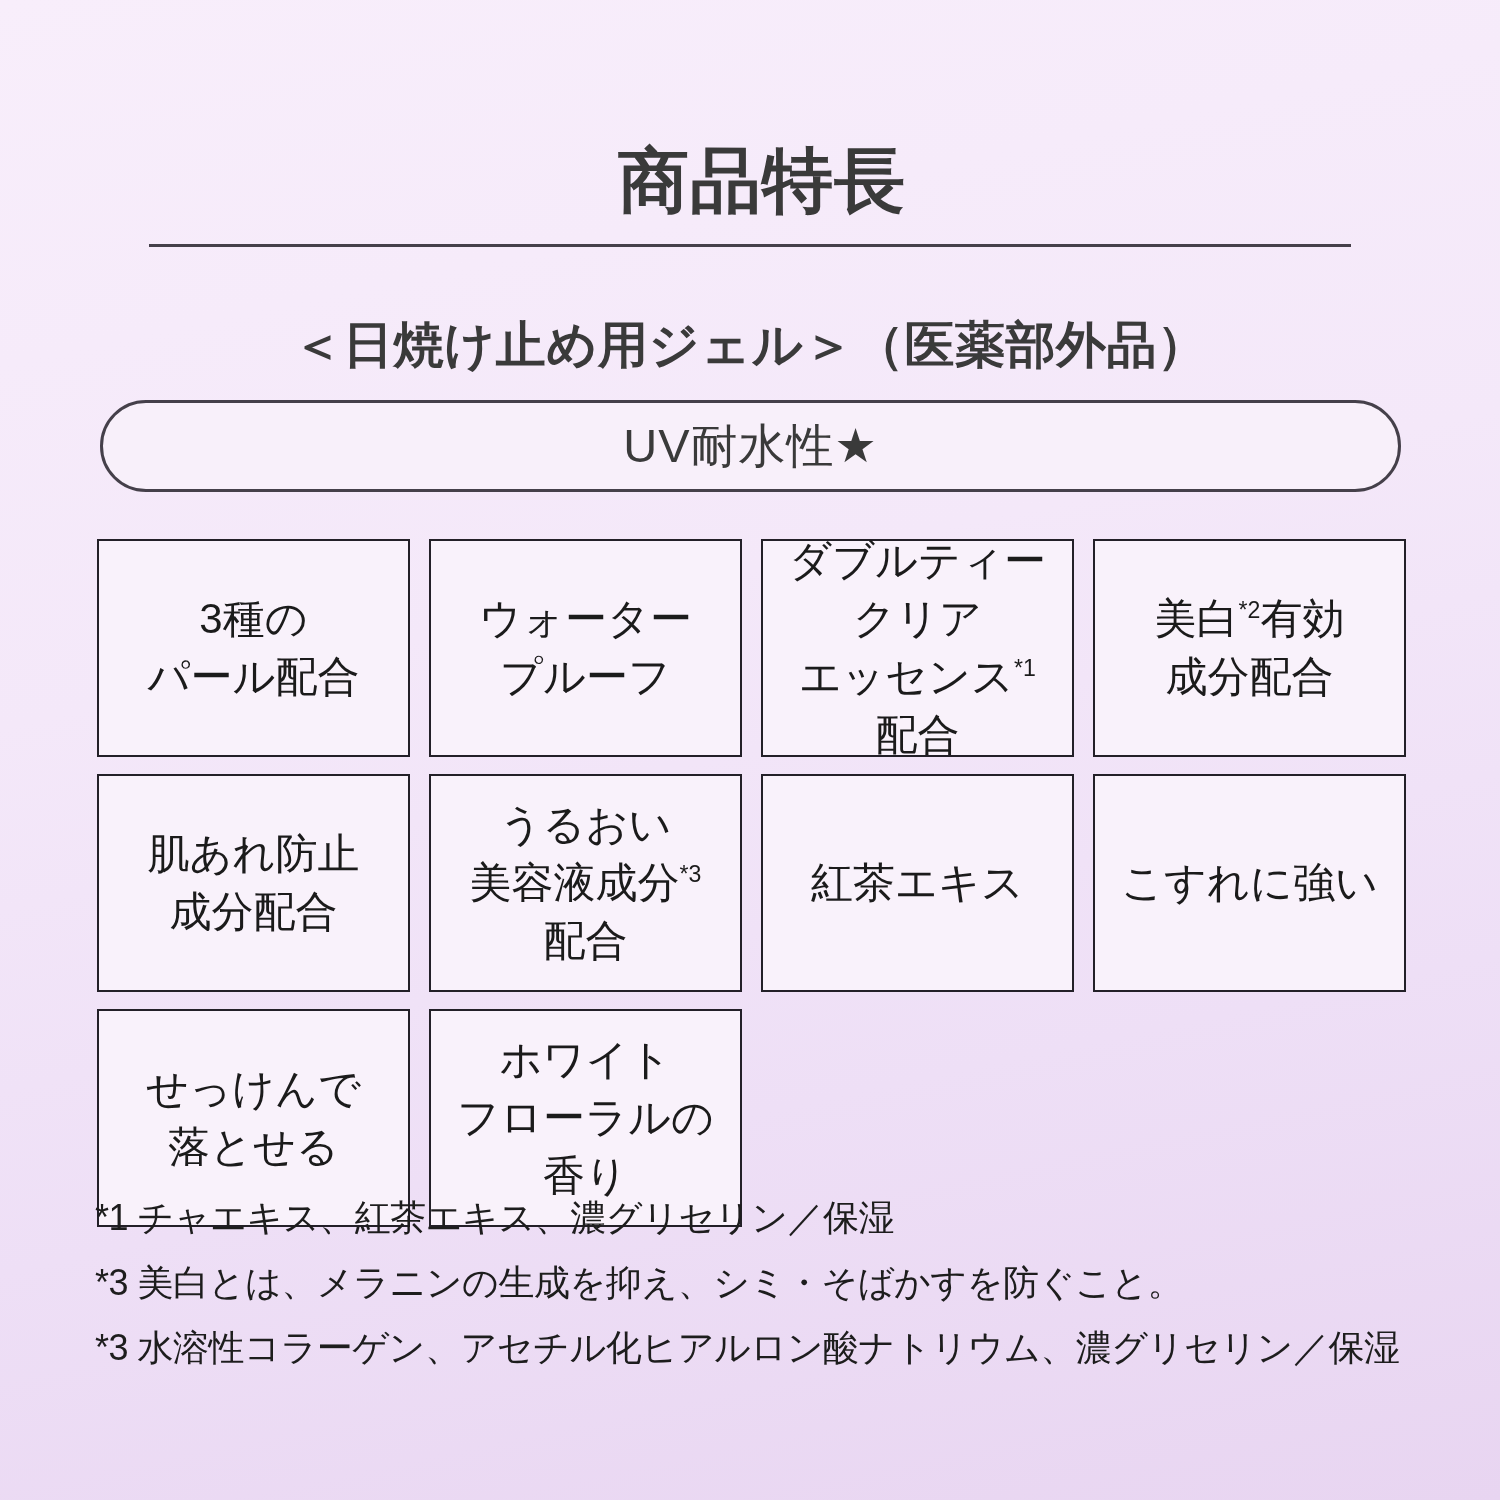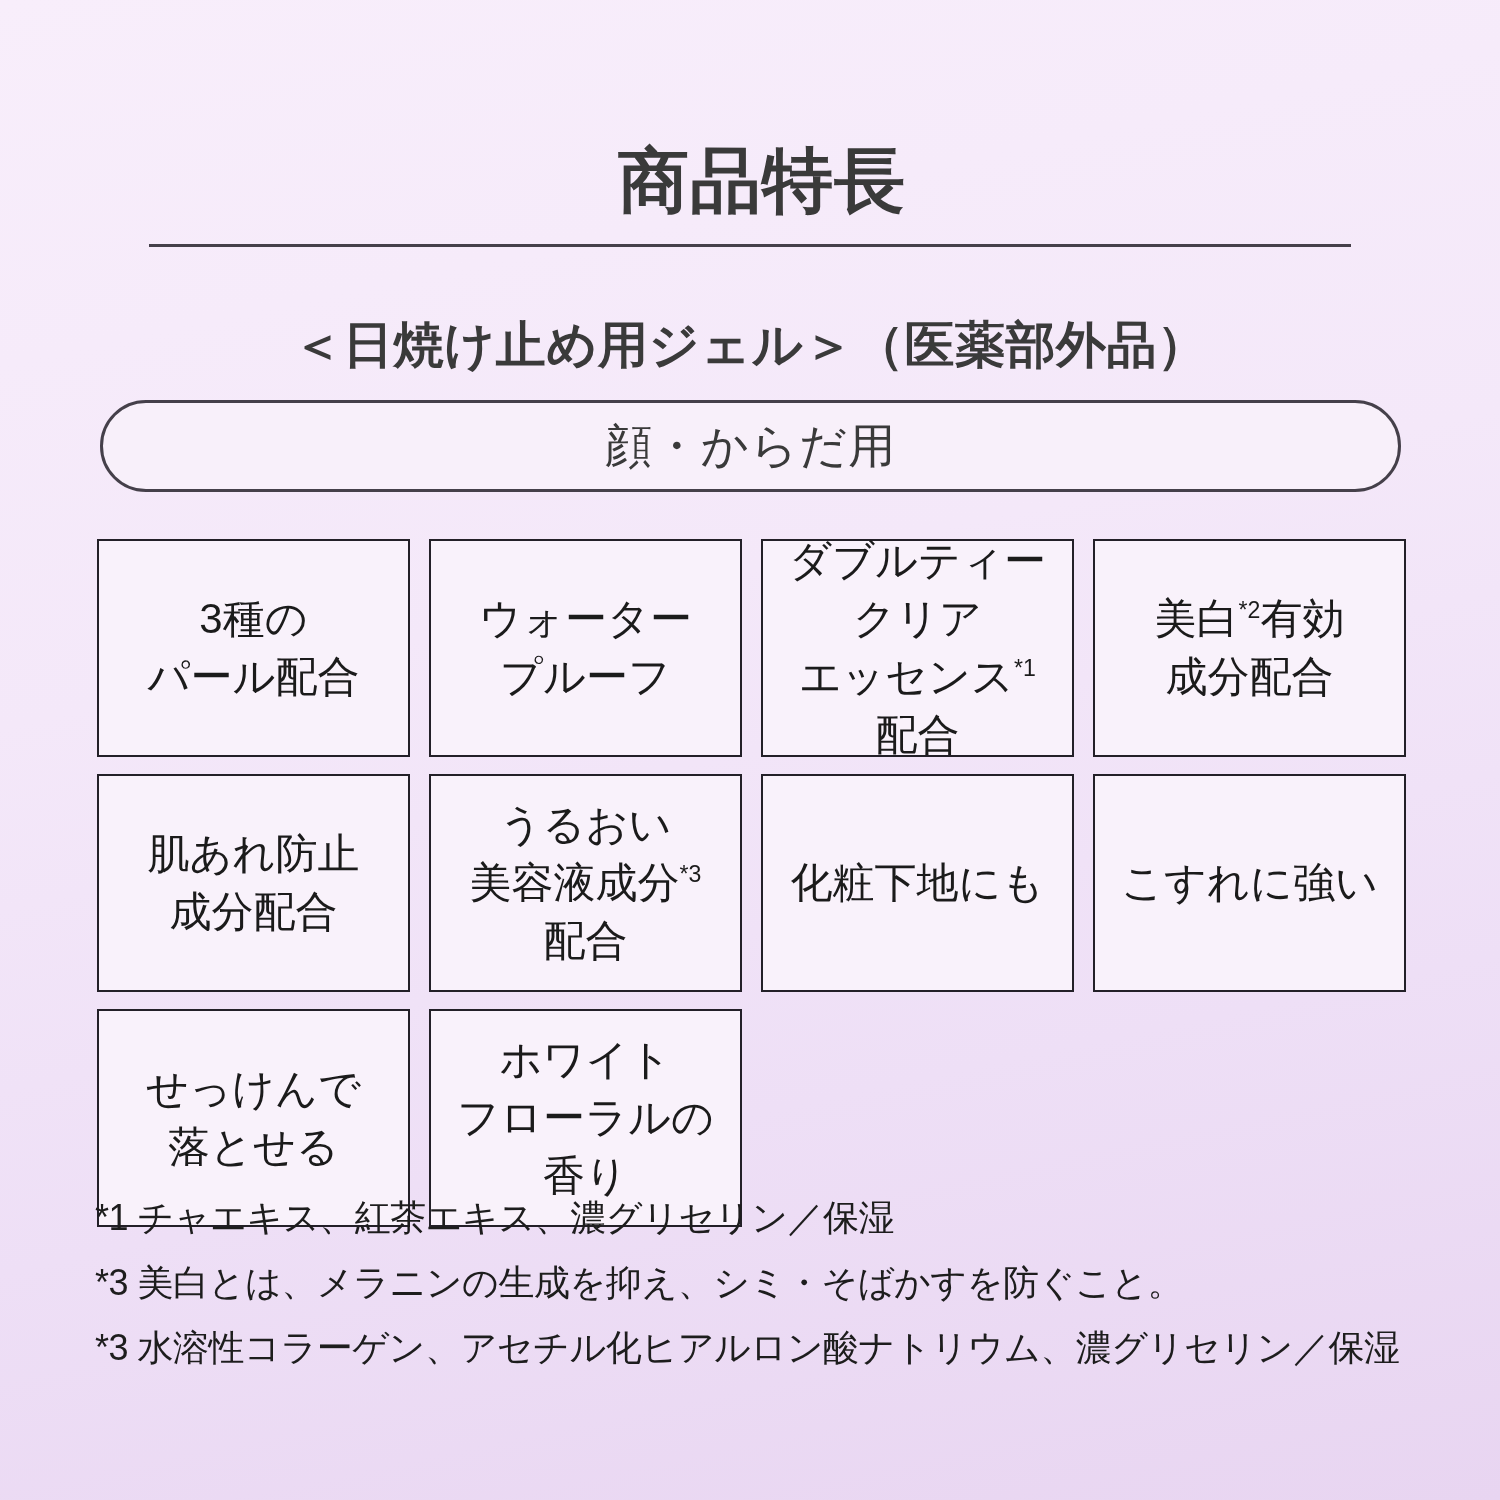--- a/index.html
+++ b/index.html
@@ -118,21 +118,21 @@
 
 <div class="canvas">
 
   <h1 class="title">商品特長</h1>
 
   <div class="rule"></div>
 
   <h2 class="subtitle">＜日焼け止め用ジェル＞（医薬部外品）</h2>
 
   <div class="badges">
-    <div class="badge">顔・からだ用</div>
+    <div class="badge">UV耐水性★</div>
   </div>
 
   <div class="grid">
       <div class="feature-box">
         <div>3種の<br>パール配合</div>
       </div>
       <div class="feature-box">
         <div>ウォーター<br>プルーフ</div>
       </div>
       <div class="feature-box">
@@ -141,21 +141,21 @@
       <div class="feature-box">
         <div>美白<sup>*2</sup>有効<br>成分配合</div>
       </div>
       <div class="feature-box">
         <div>肌あれ防止<br>成分配合</div>
       </div>
       <div class="feature-box">
         <div>うるおい<br>美容液成分<sup>*3</sup><br>配合</div>
       </div>
       <div class="feature-box">
-        <div>化粧下地にも</div>
+        <div>紅茶エキス</div>
       </div>
       <div class="feature-box">
         <div>こすれに強い</div>
       </div>
       <div class="feature-box">
         <div>せっけんで<br>落とせる</div>
       </div>
       <div class="feature-box">
         <div>ホワイト<br>フローラルの<br>香り</div>
       </div>

